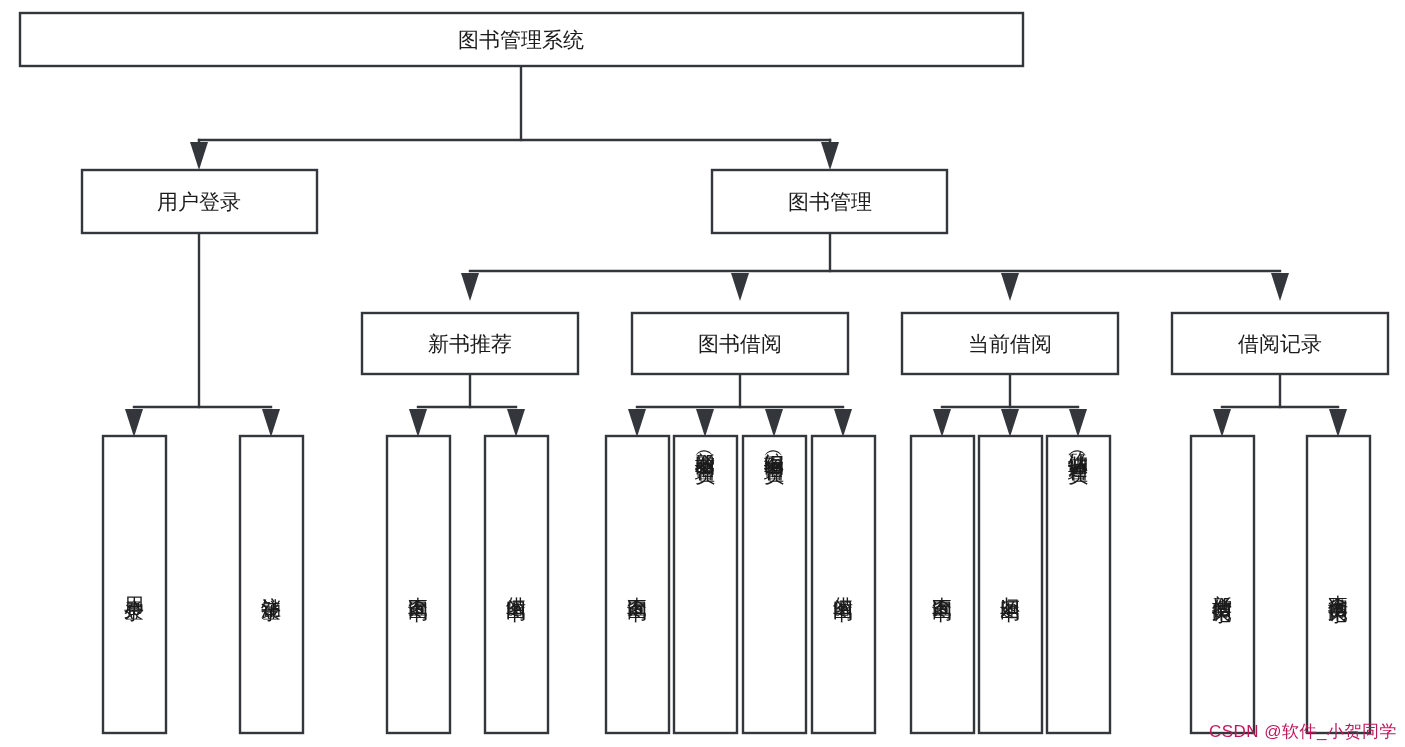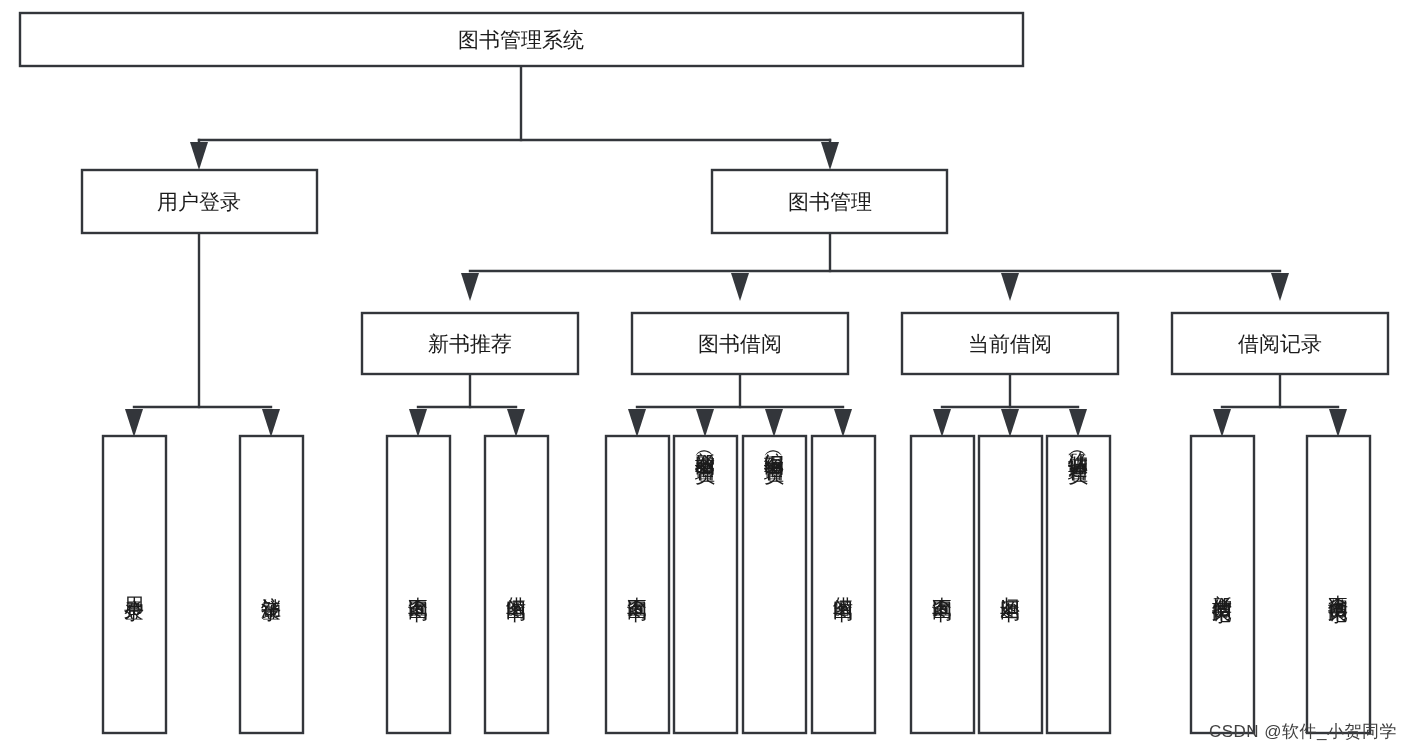--- a/index.html
+++ b/index.html
@@ -66,21 +66,21 @@
     justify-content: center;
     box-sizing: border-box;
     pointer-events: none;
   }
   .watermark {
     position: absolute;
     right: 8px;
     bottom: 4px;
     font-family: "Liberation Sans", "DejaVu Sans", sans-serif;
     font-size: 17px;
-    color: #404040;
+    color: #be185d;
     letter-spacing: 0.5px;
     white-space: nowrap;
   }
 </style>
 </head>
 <body>
 
 <div id="diagram-root">
 
   <svg class="diagram-canvas" viewBox="0 0 1405 747" xmlns="http://www.w3.org/2000/svg">

